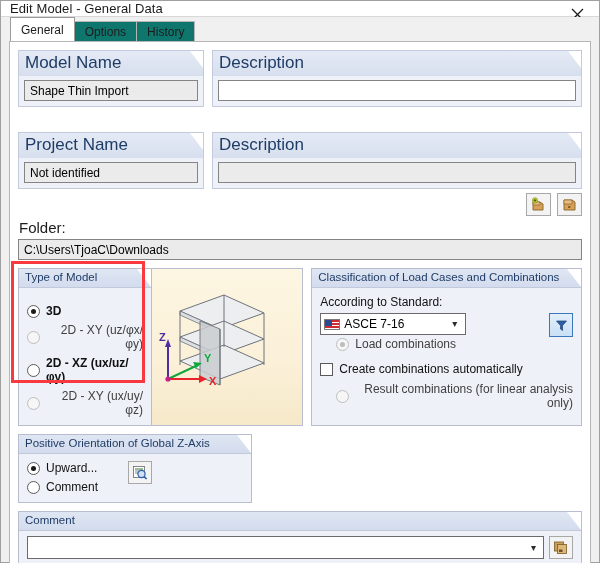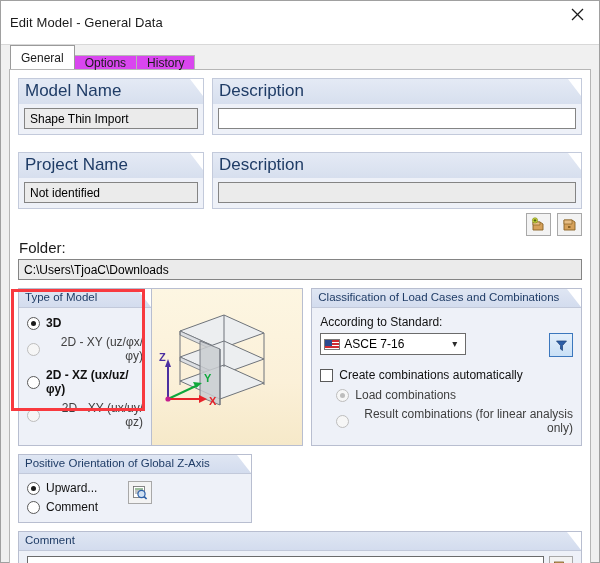--- a/index.html
+++ b/index.html
@@ -17,21 +17,21 @@
     position: relative;
     width: 600px; height: 563px;
     background: #f0f0f0;
     border: 1px solid #a0a0a0;
     display: flex;
     flex-direction: column;
   }
 
   
   .titlebar {
-    height: 44px;
+    height: 16px;
     background: #ffffff;
     border-bottom: 1px solid #d8d8d8;
     display: flex;
     align-items: center;
     padding-left: 9px;
     flex: 0 0 auto;
     position: relative;
   }
   .titlebar-text {
     font-size: 13px;
@@ -52,26 +52,26 @@
     height: 24px;
     padding-left: 9px;
     display: flex;
     align-items: flex-end;
     background: #f0f0f0;
     flex: 0 0 auto;
     position: relative;
     z-index: 3;
   }
   .tab {
-    height: 14px;
+    height: 20px;
     padding: 0 10px;
     display: flex; align-items: center;
     font-size: 12px;
     color: #1b1b1b;
-    background: #d946ef;
+    background: #0f766e;
     border: 1px solid #b6b6b6;
     border-bottom: none;
     margin-right: -1px;
     cursor: default;
   }
   .tab.active {
     background: #ffffff;
     height: 24px;
     border-color: #9a9a9a;
     position: relative;
@@ -331,21 +331,21 @@
         </div>
       </div>
       <div class="band-col" style="flex:1 1 auto;">
         <div class="band-head">Description</div>
         <div class="band-wrap">
           <div class="tfield white"></div>
         </div>
       </div>
     </div>
 
-    <div class="band" style="margin-top:17px;">
+    <div class="band" style="margin-top:25px;">
       <div class="band-col" style="width:186px;">
         <div class="band-head">Project Name</div>
         <div class="band-wrap">
           <div class="tfield">Not identified</div>
         </div>
       </div>
       <div class="band-col" style="flex:1 1 auto;">
         <div class="band-head">Description</div>
         <div class="band-wrap">
           <div class="tfield"></div>
@@ -375,34 +375,34 @@
       <div class="folder-label">Folder:</div>
       <div class="tfield">C:\Users\TjoaC\Downloads</div>
     </div>
 
     <div style="display:flex; gap:8px; margin-top:8px;">
 
       <div style="width:307px; display:flex;">
 
         <div class="gbox" style="width:134px;">
           <div class="gbox-header">Type of Model</div>
-          <div class="gbox-body" style="padding-top:8px;">
+          <div class="gbox-body" style="padding-top:16px;">
             <div class="row">
               <span class="radio checked"></span>
               <span class="rlabel bold">3D</span>
             </div>
             <div class="row">
               <span class="radio dim"></span>
               <span class="rlabel dim">2D - XY (uz/φx/φy)</span>
             </div>
             <div class="row">
               <span class="radio"></span>
               <span class="rlabel bold">2D - XZ (ux/uz/φy)</span>
             </div>
-            <div class="row" style="margin-bottom:8px;">
+            <div class="row" style="margin-bottom:0;">
               <span class="radio dim"></span>
               <span class="rlabel dim">2D - XY (ux/uy/φz)</span>
             </div>
           </div>
         </div>
 
         <div class="preview" style="flex:1 1 auto; border-left:none;">
           <svg width="124" height="152" viewBox="0 0 124 152">
 
             <polygon points="28,42 72,26 112,44 68,60" fill="#eceef0" stroke="#6e737a" stroke-width="1"></polygon>
@@ -445,28 +445,28 @@
               <span class="caret">▾</span>
             </div>
             <div style="flex:1 1 auto;"></div>
             <div class="fbtn">
               <svg width="13" height="13" viewBox="0 0 13 13">
                 <polygon points="1.5,2 11.5,2 7.5,6.6 7.5,11.5 5.5,10 5.5,6.6" fill="#2b5fa8" stroke="#1b3f75" stroke-width="0.7"></polygon>
               </svg>
             </div>
           </div>
 
+          <div class="row" style="margin-left:16px;">
+            <span class="radio dim checked"></span>
+            <span class="rlabel dim">Load combinations</span>
+          </div>
+
           <div class="row" style="margin-top:11px; margin-bottom:6px;">
             <span class="checkbox"></span>
             <span class="rlabel">Create combinations automatically</span>
-          </div>
-
-          <div class="row" style="margin-left:16px;">
-            <span class="radio dim checked"></span>
-            <span class="rlabel dim">Load combinations</span>
           </div>
           <div class="row" style="margin-left:16px; margin-bottom:0;">
             <span class="radio dim"></span>
             <span class="rlabel dim">Result combinations (for linear analysis only)</span>
           </div>
         </div>
       </div>
     </div>
 
     <div class="gbox" style="width:234px; margin-top:8px;">

